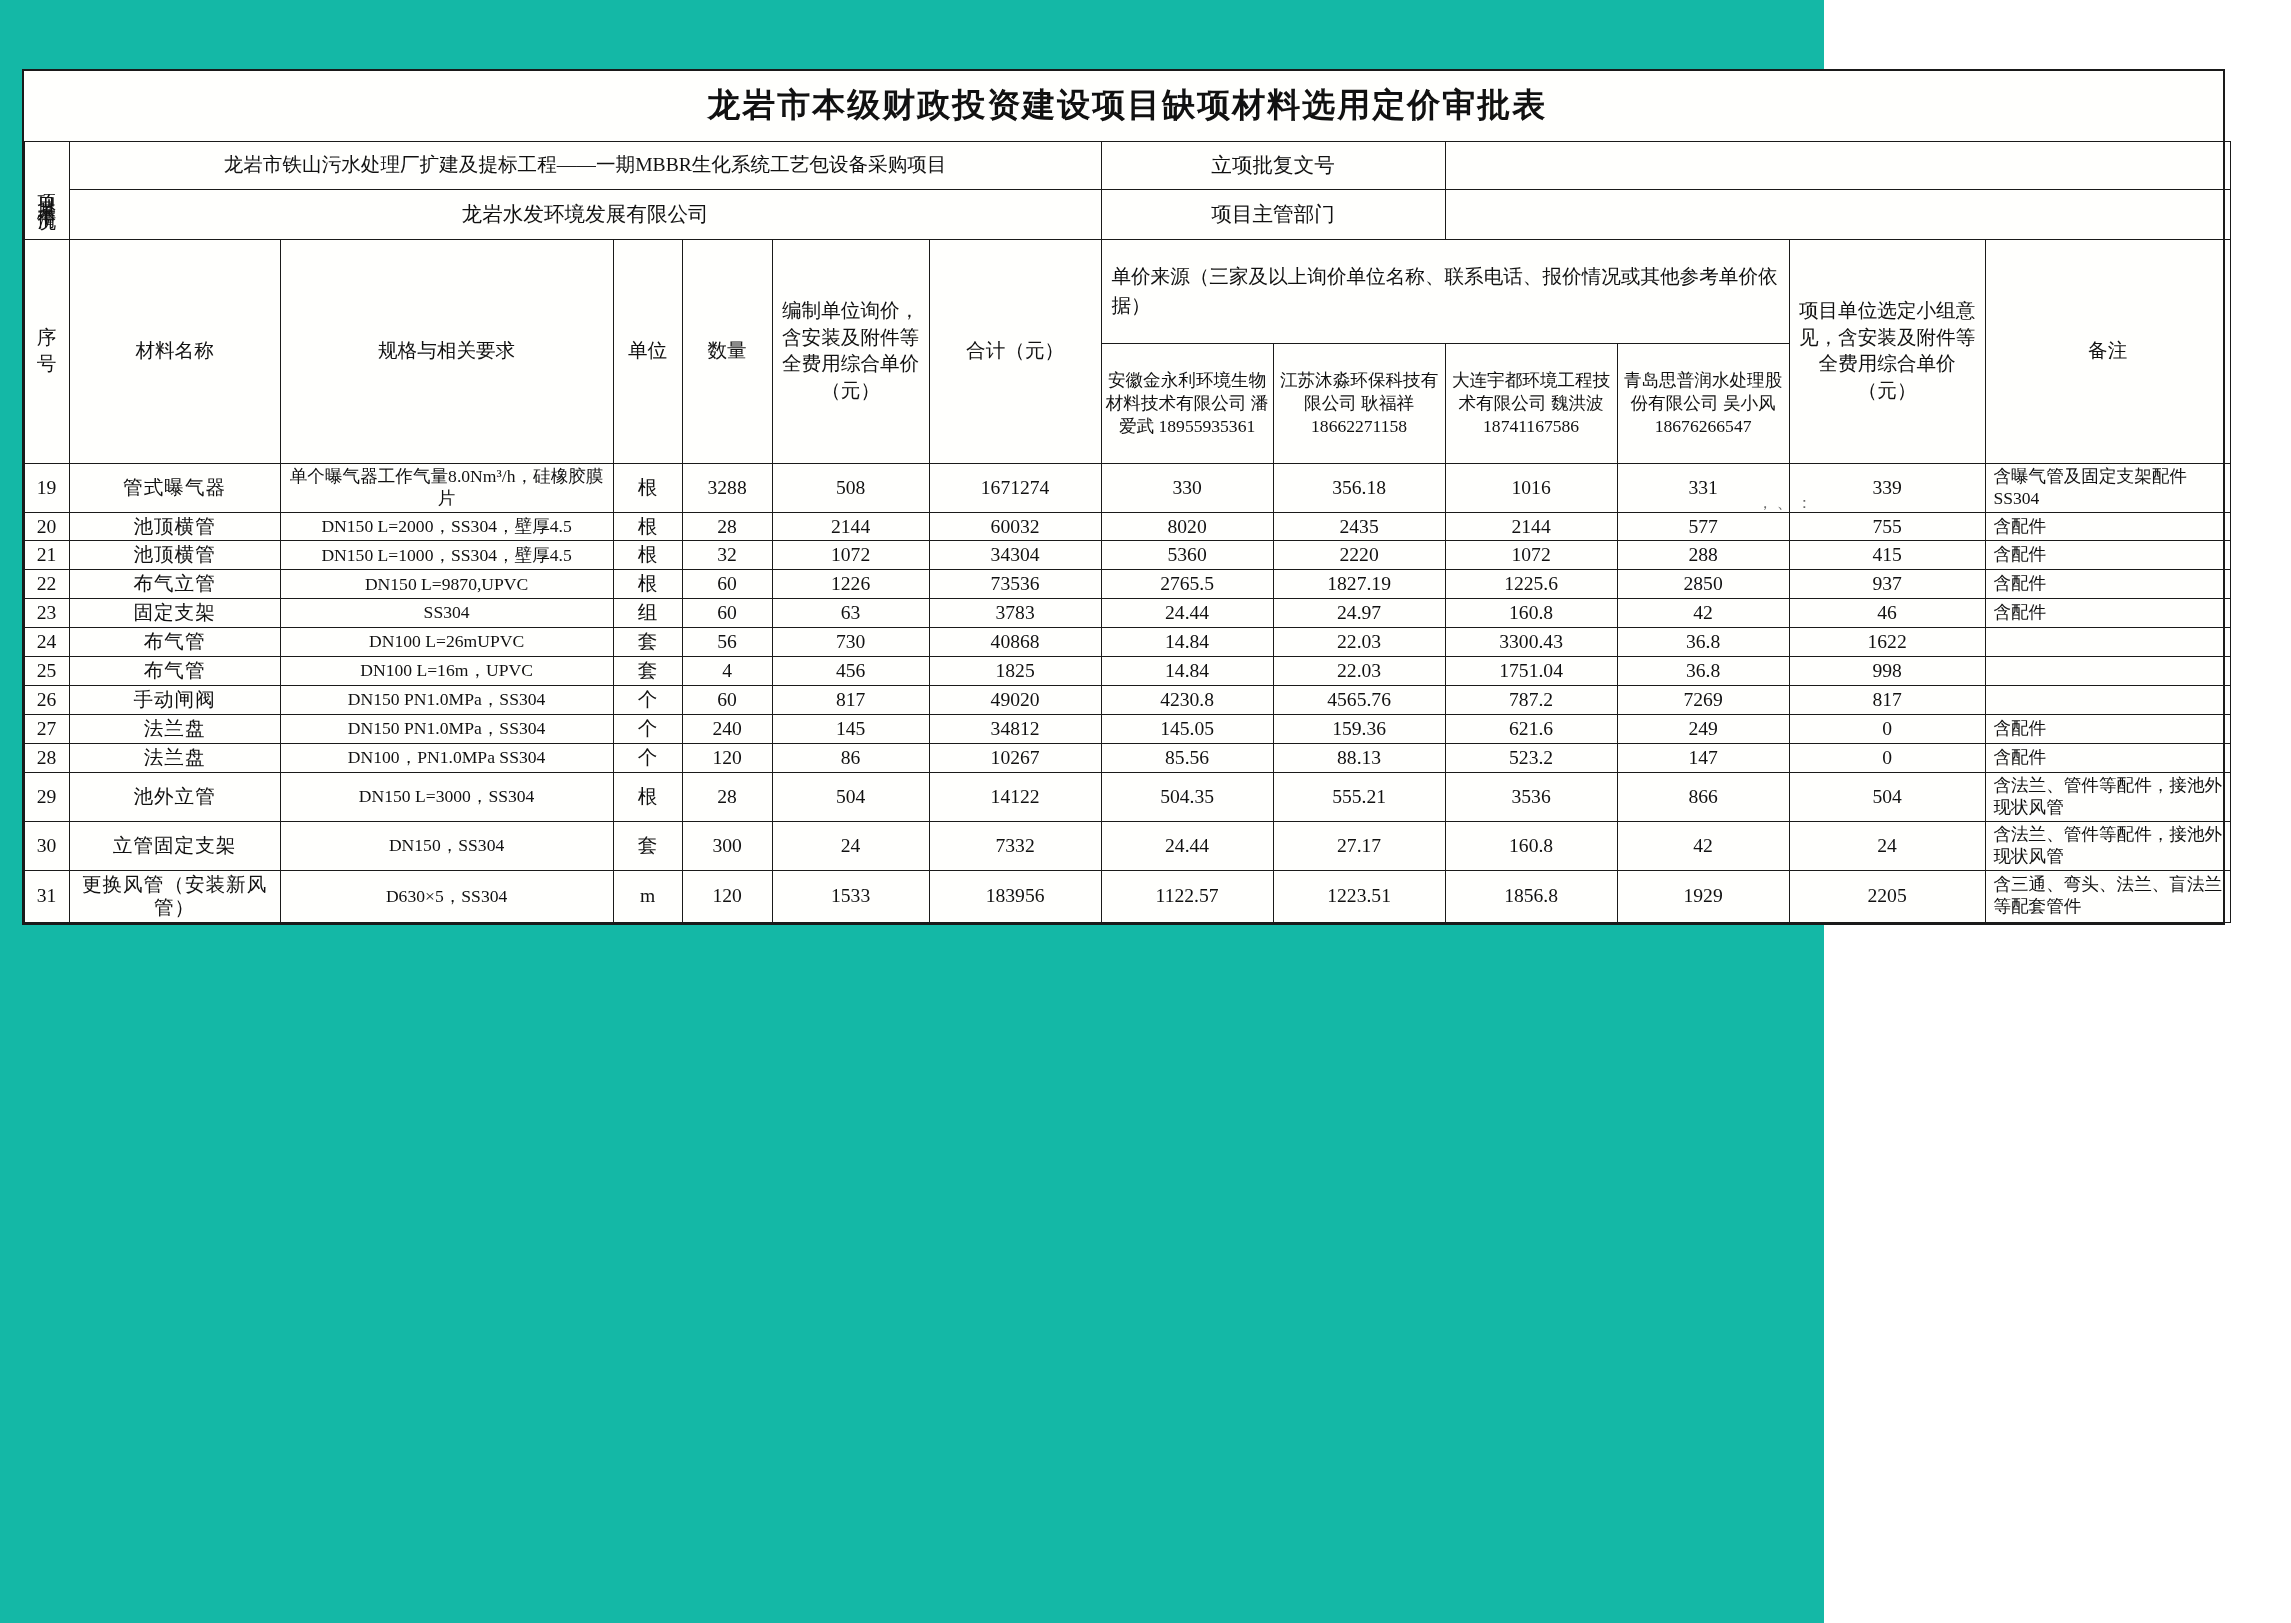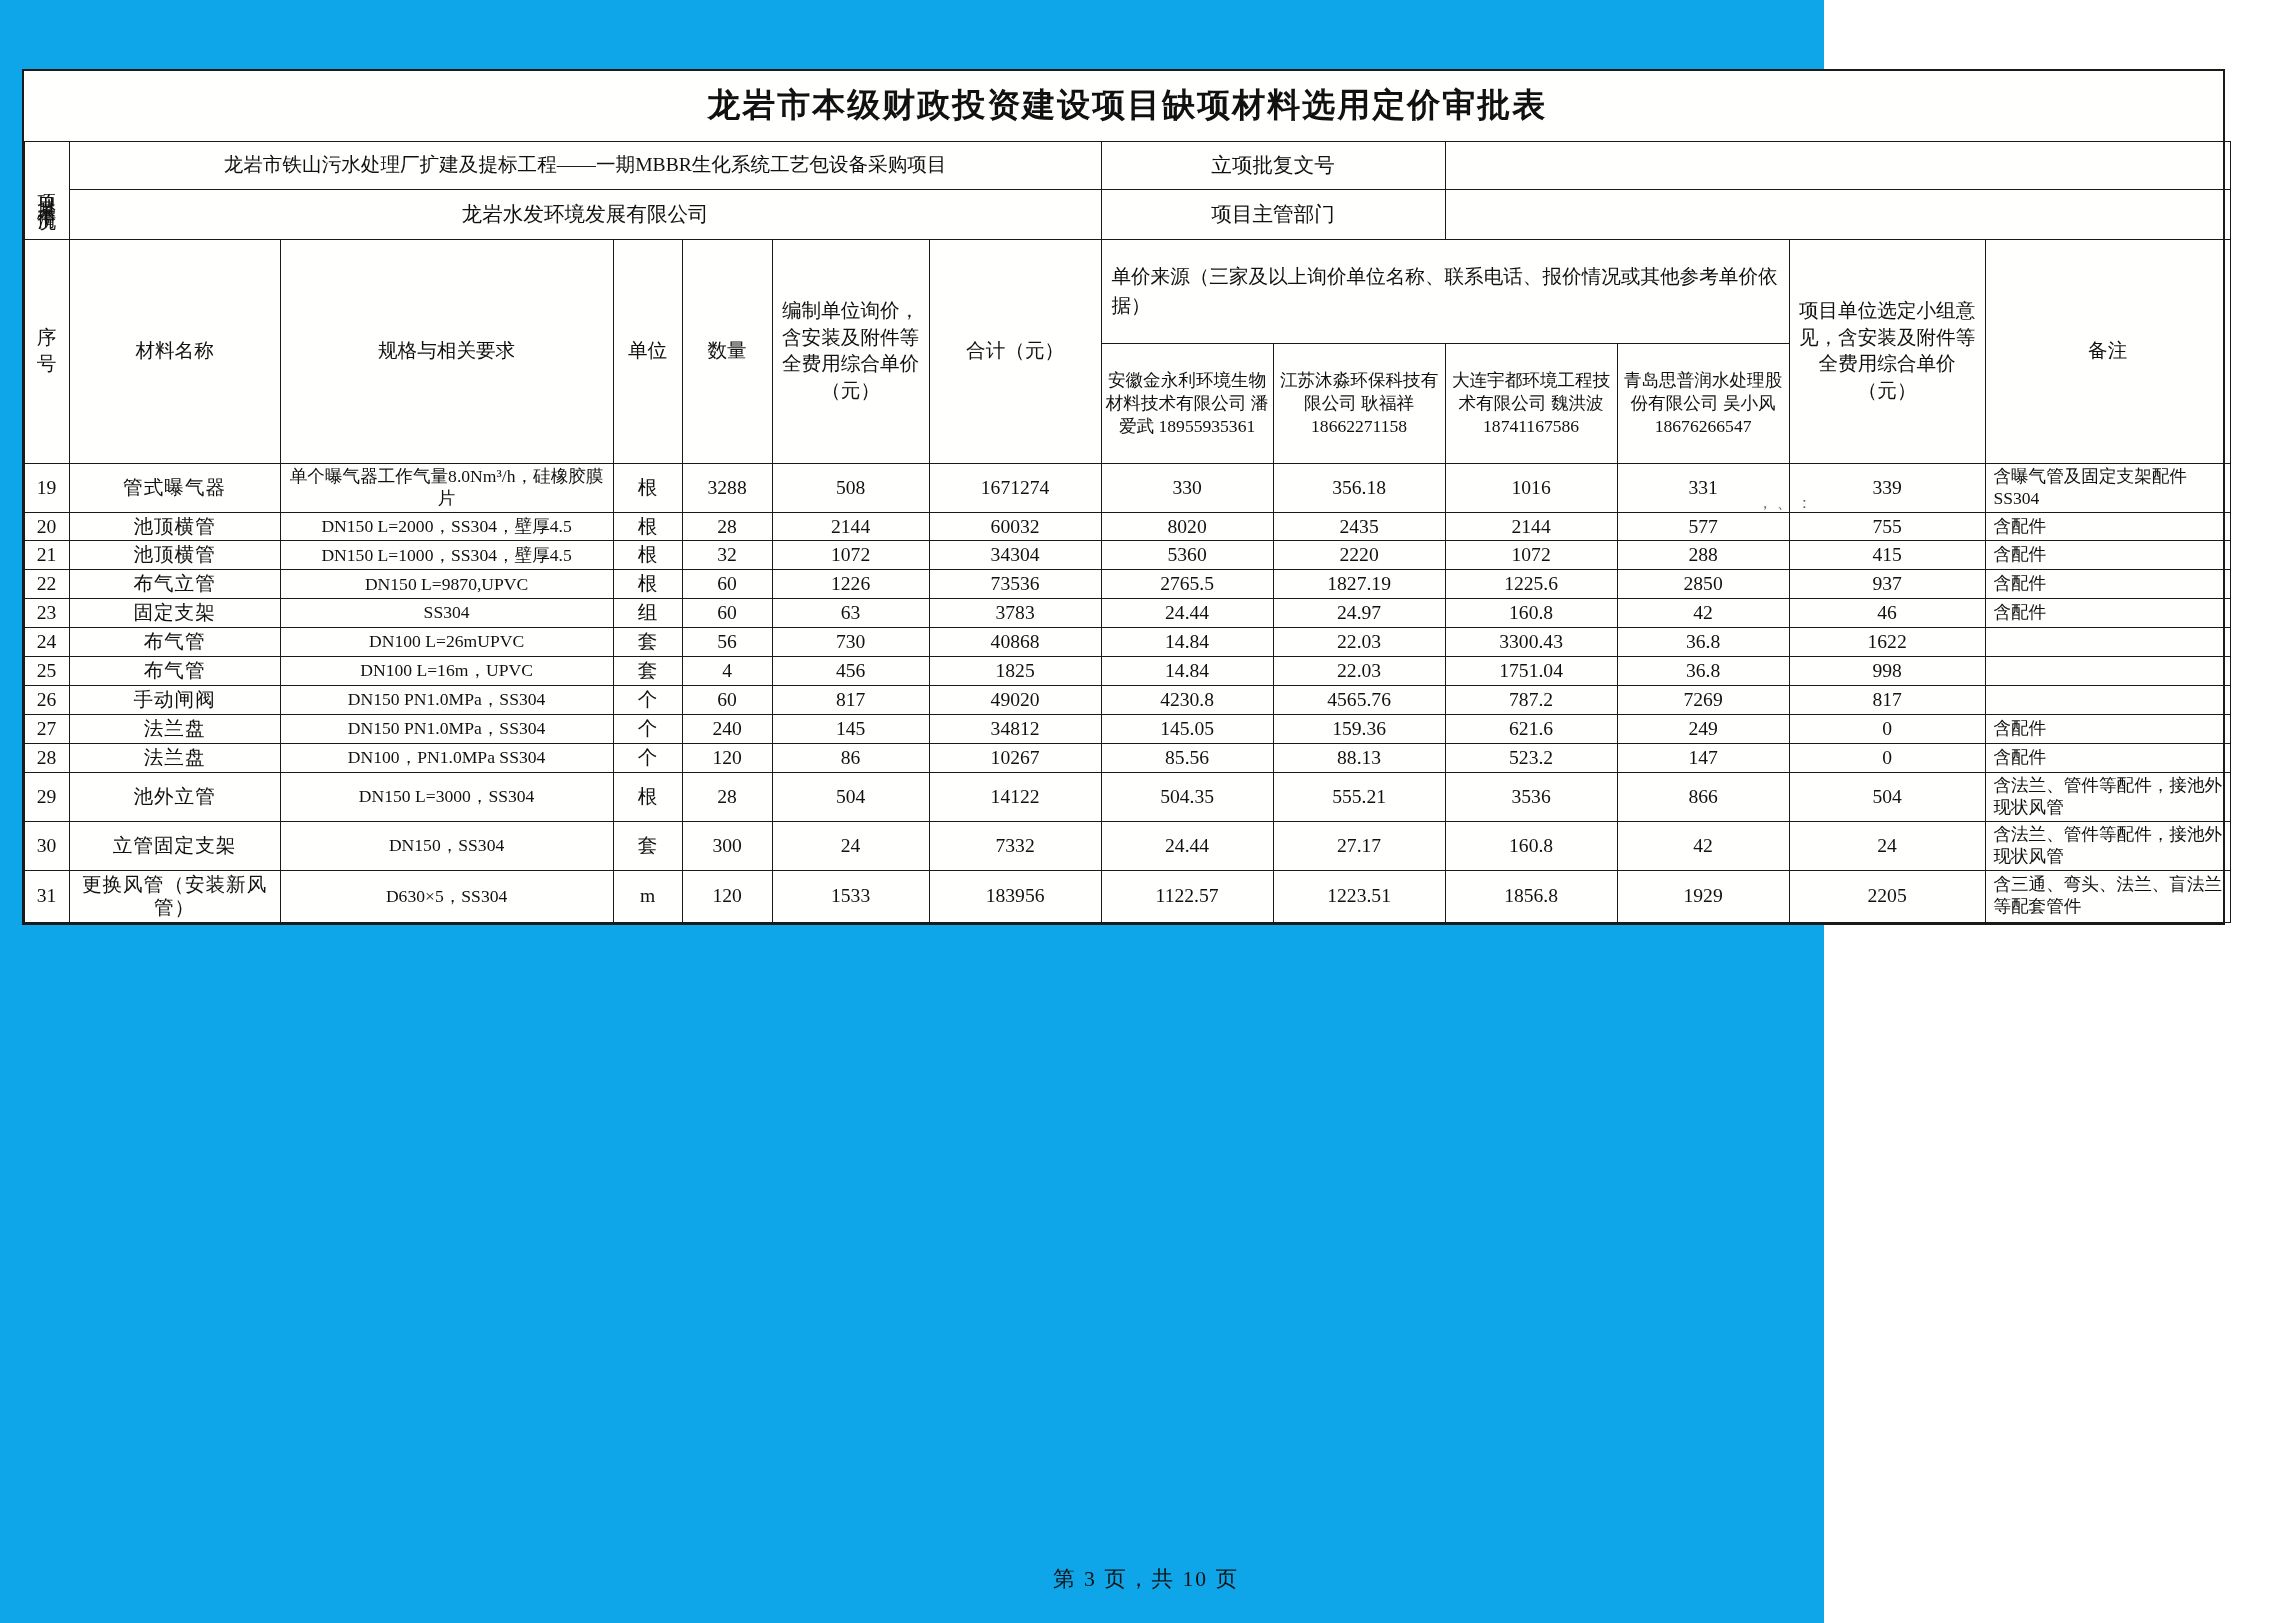--- a/index.html
+++ b/index.html
@@ -13,21 +13,21 @@
     font-family: "Liberation Serif", "DejaVu Serif", serif;
     color: #111;
     position: relative;
     overflow: hidden;
   }
   .page {
     position: absolute;
     left: 0; top: 0;
     width: 1824px;
     height: 1623px;
-    background: #0ea5e9;
+    background: #14b8a6;
   }
   .sheet {
     position: absolute;
     left: 21.6px;
     top: 69px;
     width: 2203px;
     border: 2px solid #1a1a1a;
     box-sizing: border-box;
     background: #fffffd;
   }
@@ -383,15 +383,14 @@
             <td class="num-cell">1929</td>
             <td class="num-cell">2205</td>
             <td class="remark-cell">含三通、弯头、法兰、盲法兰等配套管件</td>
           </tr>
         </tbody>
     </table>
   </div>
 
   <div class="hand-marks">， 、 ：</div>
 
-  <div class="footer">第 3 页，共 10 页</div>
 </div>
 
 
 </body></html>

